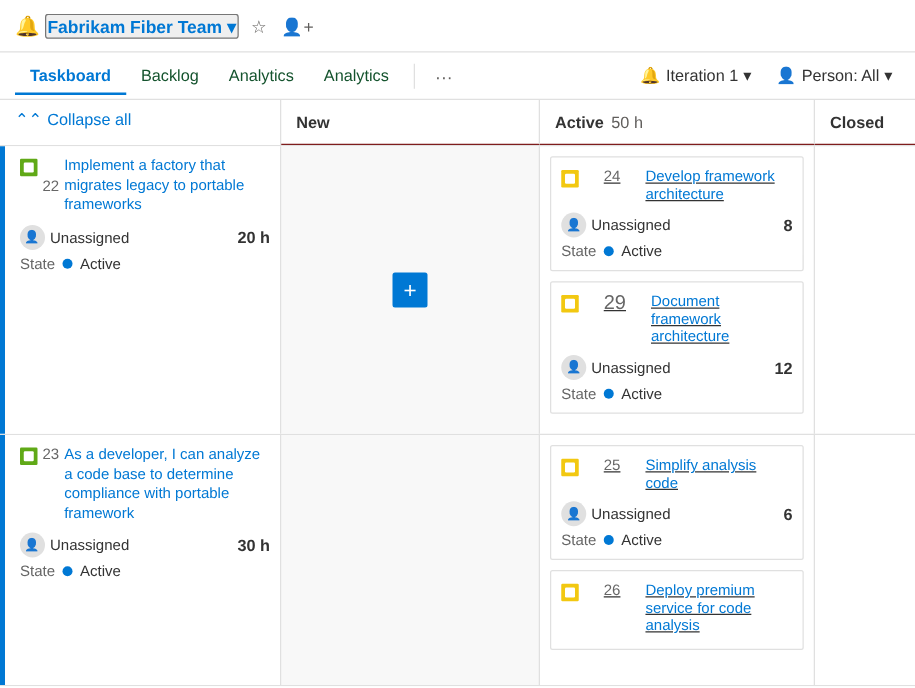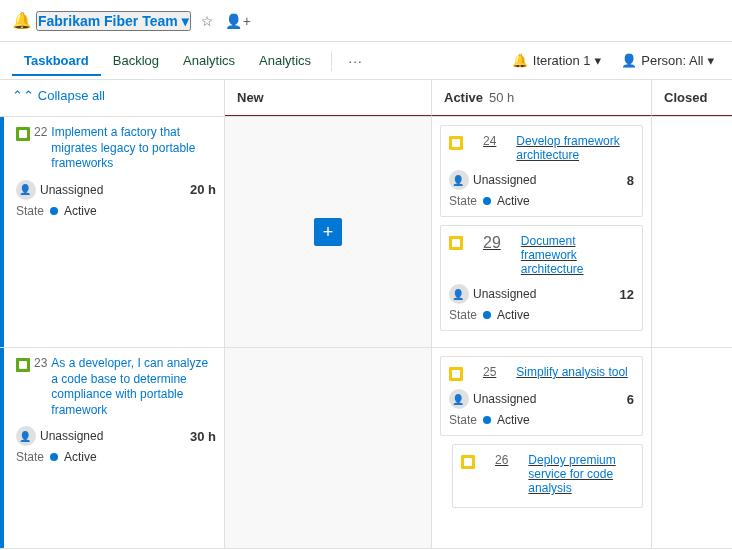--- a/index.html
+++ b/index.html
@@ -122,21 +122,21 @@
 
     <div class="row-group-labels" style="position:relative; width:225px; flex-shrink:0; border-right:1px solid #e0e0e0; padding:8px; min-height:200px;">
       <div class="row-collapse-indicator"></div>
       <div style="margin-left:8px;">
         <div class="pbi-title-row">
           <div class="card-icon story" style="width:14px;height:14px;background:#60a917;flex-shrink:0;margin-top:2px;">
             <svg width="10" height="10" viewBox="0 0 10 10">
                 <rect x="1" y="1" width="8" height="8" fill="white" rx="1"></rect>
               </svg>
           </div>
-          <span style="color:#666;font-size:12px;flex-shrink:0;">22</span>
+          <span style="color:#666;font-size:12px;flex-shrink:0;margin-top:17px;">22</span>
           <span style="font-size:12px;color:#0078d4;line-height:1.3;">Implement a factory that migrates legacy to portable frameworks</span>
         </div>
         <div class="card-meta">
           <div class="card-assignee">
             <div class="avatar">👤</div>
             <span>Unassigned</span>
           </div>
           <span class="card-hours">20 h</span>
         </div>
         <div class="card-state">
@@ -239,37 +239,37 @@
     <div class="row-group-active" style="flex:1;min-width:220px;border-right:1px solid #e0e0e0;padding:8px;min-height:200px;">
 
       <div class="card">
         <div class="card-title-row">
           <div class="card-icon task" style="width:14px;height:14px;background:#f2c811;flex-shrink:0;margin-top:2px;">
             <svg width="10" height="10" viewBox="0 0 10 10">
                 <rect x="1" y="1" width="8" height="8" fill="white" rx="1"></rect>
               </svg>
           </div>
           <span style="color:#666;font-size:12px;flex-shrink:0;">25</span>
-          <span style="font-size:12px;color:#0078d4;">Simplify analysis tool</span>
+          <span style="font-size:12px;color:#0078d4;">Simplify analysis code</span>
         </div>
         <div class="card-meta">
           <div class="card-assignee">
             <div class="avatar">👤</div>
             <span>Unassigned</span>
           </div>
           <span class="card-hours">6</span>
         </div>
         <div class="card-state">
           <span class="state-label">State</span>
           <div class="state-dot"></div>
           <span class="state-value">Active</span>
         </div>
       </div>
 
-      <div class="card" style="padding-bottom:4px;margin-left:12px;">
+      <div class="card" style="padding-bottom:4px;">
         <div class="card-title-row">
           <div class="card-icon task" style="width:14px;height:14px;background:#f2c811;flex-shrink:0;margin-top:2px;">
             <svg width="10" height="10" viewBox="0 0 10 10">
                 <rect x="1" y="1" width="8" height="8" fill="white" rx="1"></rect>
               </svg>
           </div>
           <span style="color:#666;font-size:12px;flex-shrink:0;">26</span>
           <span style="font-size:12px;color:#0078d4;">Deploy premium service for code analysis</span>
         </div>
       </div>

